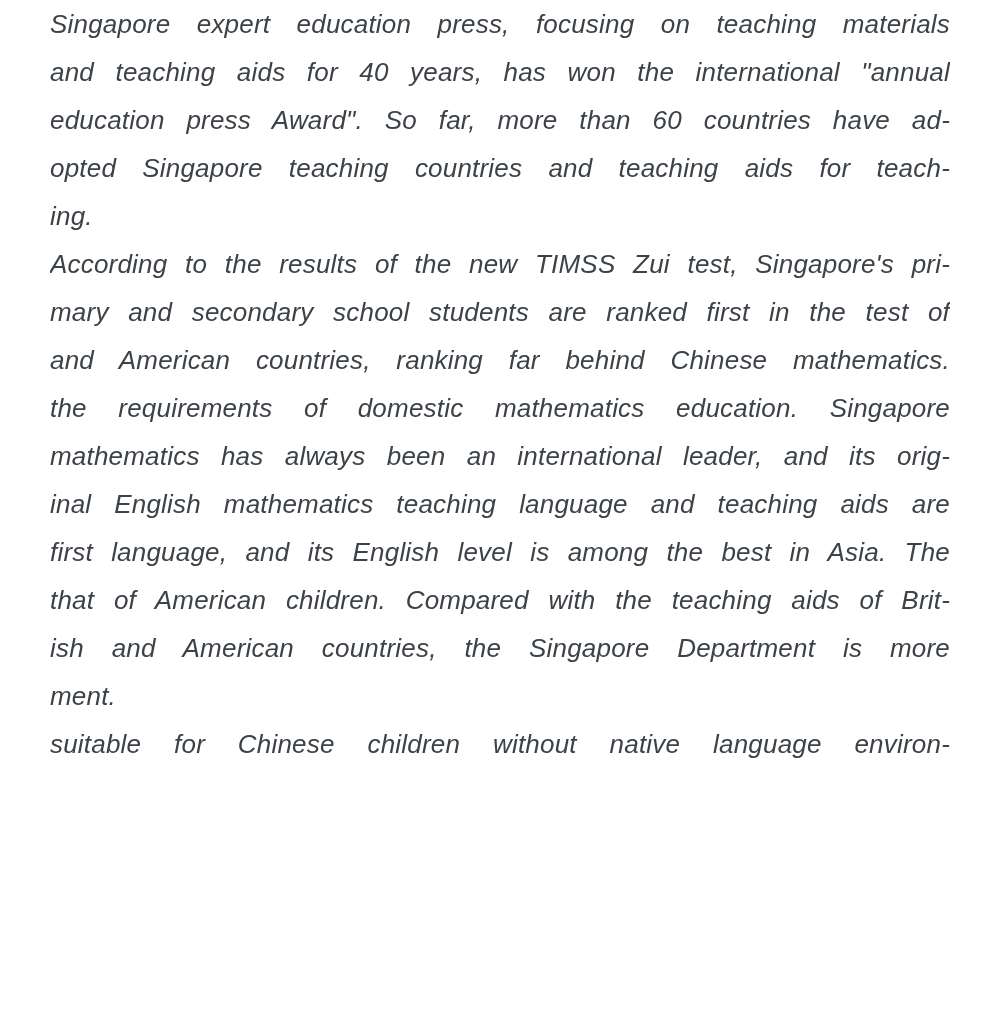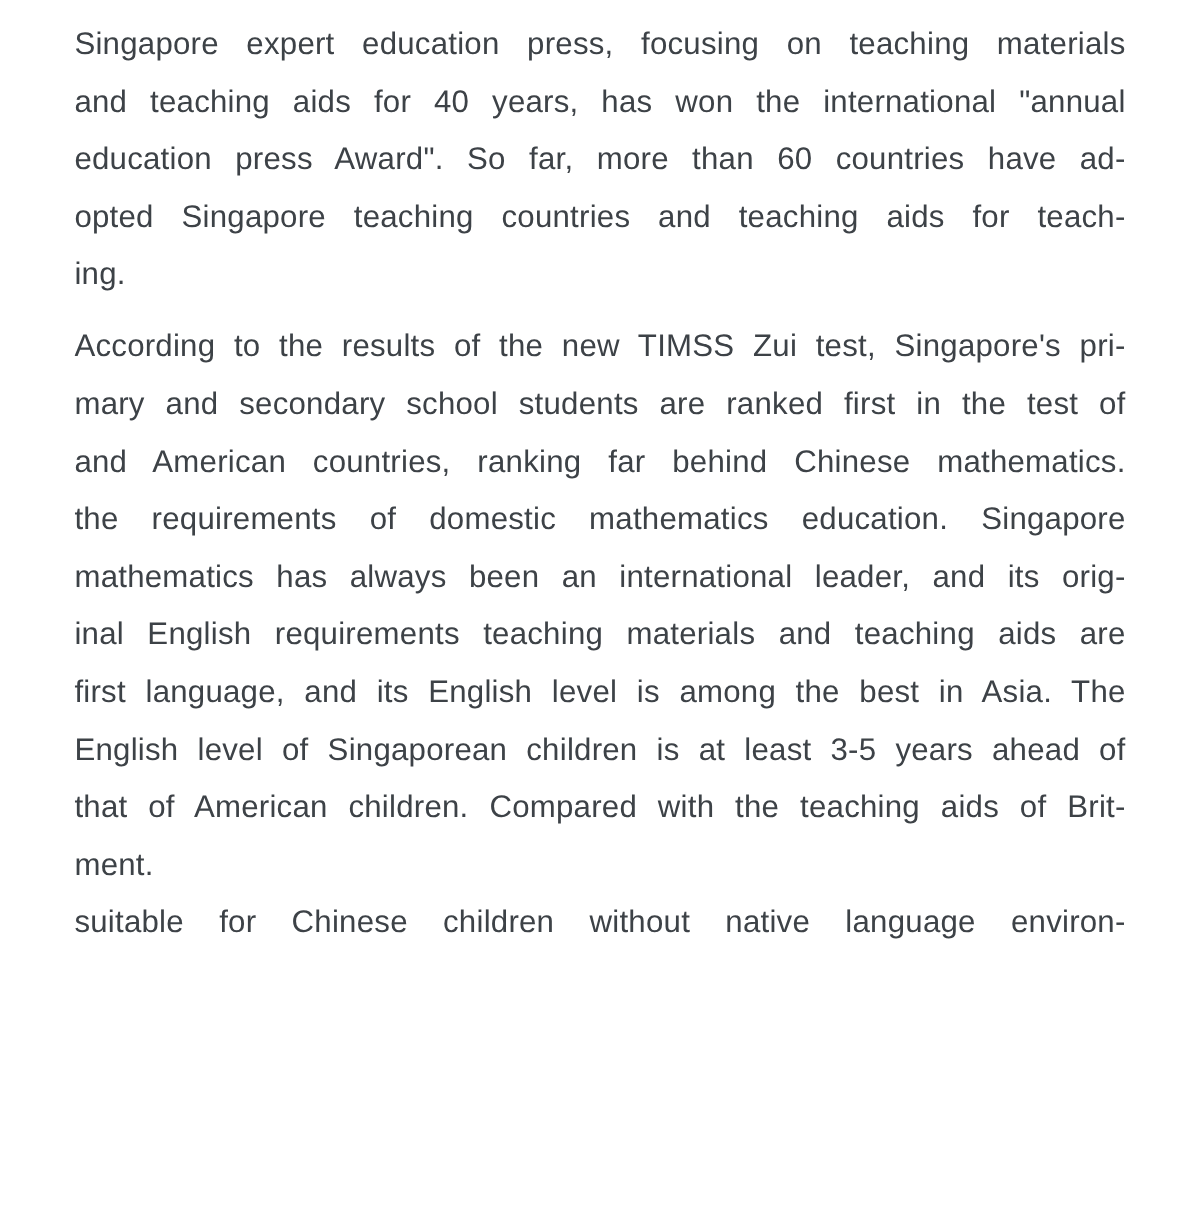--- a/index.html
+++ b/index.html
@@ -18,22 +18,23 @@
     margin: 0 50px;
     width: 900px;
     font-family: "Liberation Sans", "DejaVu Sans", sans-serif;
     font-size: 26px;
     line-height: 48px;
     letter-spacing: 0.2px;
     color: #3d4247;
     -webkit-font-smoothing: antialiased;
   }
   .paragraph {
-    margin: 12px;
+    margin: 0;
     padding: 0;
+    font-style: italic;
   }
   .line {
     text-align: justify;
     text-align-last: justify;
     -moz-text-align-last: justify;
     height: 48px;
     overflow: hidden;
   }
   .line.last {
     text-align-last: left;
@@ -51,21 +52,21 @@
         <div class="line">education press Award". So far, more than 60 countries have ad-</div>
         <div class="line">opted Singapore teaching countries and teaching aids for teach-</div>
         <div class="line last">ing.</div>
       </div>
       <div class="paragraph">
         <div class="line">According to the results of the new TIMSS Zui test, Singapore's pri-</div>
         <div class="line">mary and secondary school students are ranked first in the test of</div>
         <div class="line">and American countries, ranking far behind Chinese mathematics.</div>
         <div class="line">the requirements of domestic mathematics education. Singapore</div>
         <div class="line">mathematics has always been an international leader, and its orig-</div>
-        <div class="line">inal English requirements teaching materials and teaching aids are</div>
+        <div class="line">inal English mathematics teaching language and teaching aids are</div>
         <div class="line">first language, and its English level is among the best in Asia. The</div>
-        <div class="line">English level of Singaporean children is at least 3-5 years ahead of</div>
         <div class="line">that of American children. Compared with the teaching aids of Brit-</div>
+        <div class="line">ish and American countries, the Singapore Department is more</div>
         <div class="line last">ment.</div>
         <div class="line">suitable for Chinese children without native language environ-</div>
       </div>
     </div>
 </div>
 
 </body></html>

